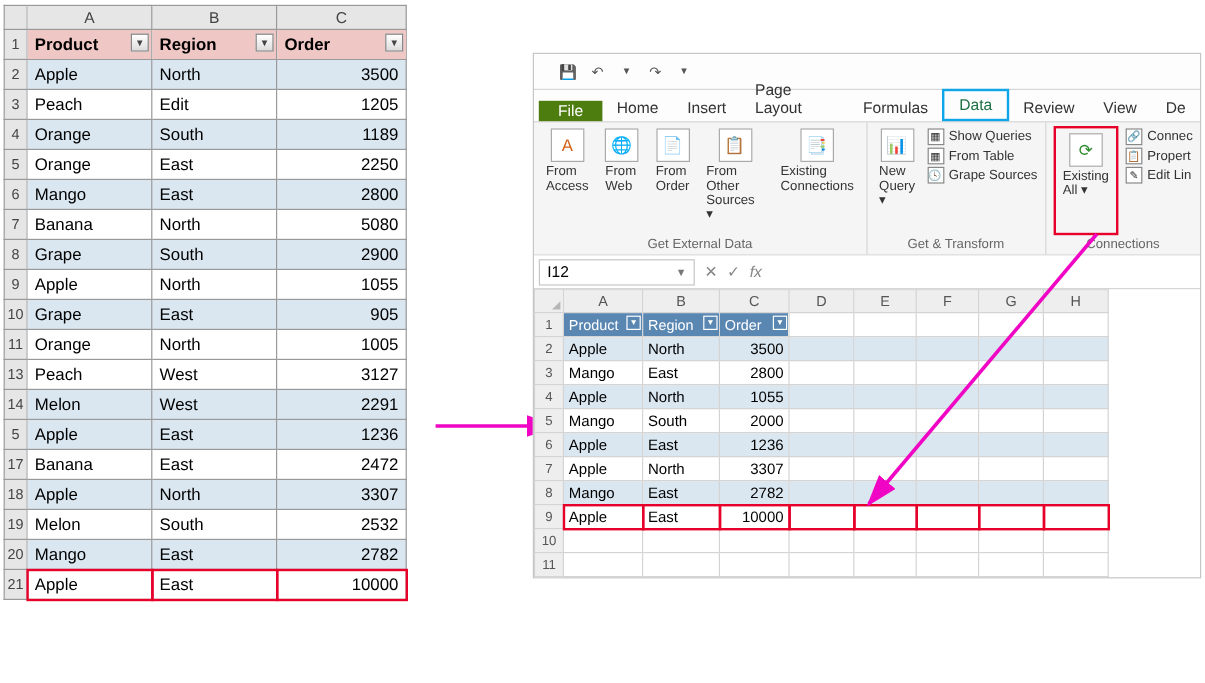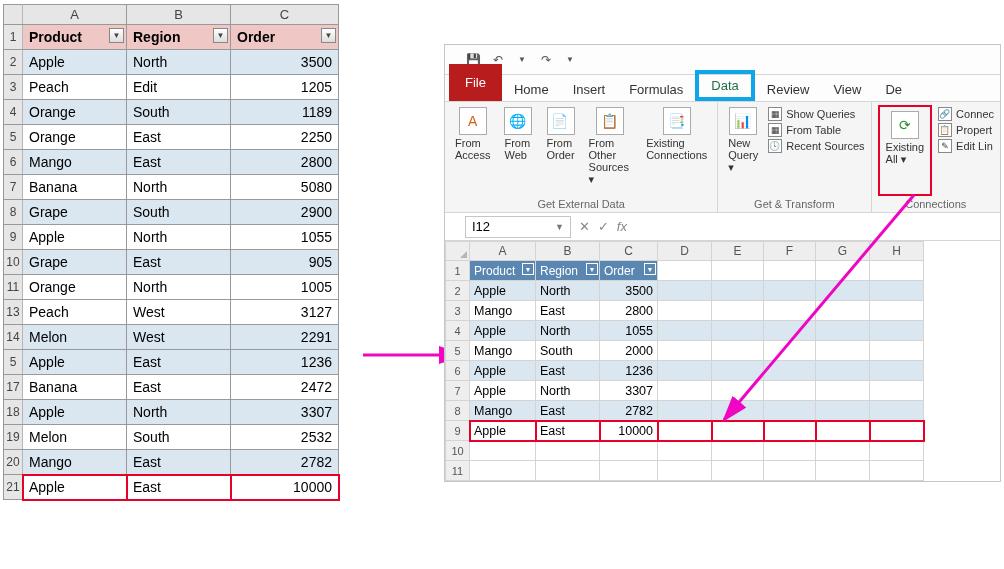--- a/index.html
+++ b/index.html
@@ -20,35 +20,35 @@
 
 
 .arrow-svg { position: absolute; pointer-events: none; }
 
 
 .excel-win { position: absolute; left: 444px; top: 44px; right: 3px; border: 1px solid #c6c6c6; background: #fff; }
 .qat { height: 30px; display: flex; align-items: center; padding-left: 20px; gap: 6px; border-bottom: 1px solid #d6d6d6; background: #fdfdfd; }
 .qat-icon { width: 18px; height: 18px; display: flex; align-items: center; justify-content: center; font-size: 12px; color: #555; }
 .tabs { height: 26px; display: flex; align-items: flex-end; background: #fdfdfd; }
 .tab { padding: 4px 12px; font-size: 13px; color: #333; cursor: pointer; }
-.tab.file { background: #b91c1c; color: #fff; padding: 11px 16px; margin-left: 4px; margin-top: 28px; }
-.tab.active { border: 4px solid #0ea5e9; color: #1e7145; }
+.tab.file { background: #4d7c0f; color: #fff; padding: 1px 16px; margin-left: 4px; margin-top: 28px; }
+.tab.active { border: 2px solid #0ea5e9; color: #1e7145; }
 .ribbon { height: 112px; display: flex; border-top: 1px solid #d6d6d6; border-bottom: 1px solid #d6d6d6; background: #f5f5f5; }
 .rgroup { border-right: 1px solid #d6d6d6; padding: 3px 6px 2px 6px; display: flex; flex-direction: column; }
 .rgroup-body { flex: 1; display: flex; gap: 6px; }
 .rgroup-label { text-align: center; font-size: 11px; color: #666; padding-top: 2px; }
 .rbtn-lg { display: flex; flex-direction: column; align-items: center; gap: 2px; padding: 2px 4px; cursor: pointer; }
 .rbtn-lg .ico { width: 28px; height: 28px; border: 1px solid #aaa; background: #fff; display: flex; align-items: center; justify-content: center; font-size: 14px; color: #d25f16; }
 .rbtn-lg .lbl { font-size: 11px; text-align: left; line-height: 1.1; color: #333; }
 .rcol { display: flex; flex-direction: column; gap: 2px; justify-content: flex-start; padding-top: 2px; }
 .rbtn-sm { display: flex; align-items: center; gap: 4px; font-size: 11px; color: #333; cursor: pointer; white-space: nowrap; }
 .rbtn-sm .sico { width: 14px; height: 14px; border: 1px solid #888; background: #fff; display: inline-flex; align-items: center; justify-content: center; font-size: 9px; }
 .refresh-hl { border: 2px solid #e7002a; padding: 2px; }
 .formula-bar { height: 28px; display: flex; align-items: center; border-bottom: 1px solid #d6d6d6; background: #fff; }
-.name-box { width: 106px; height: 22px; border: 1px solid #c6c6c6; margin-left: 20px; padding: 0 6px; font-size: 13px; display: flex; align-items: center; justify-content: space-between; }
+.name-box { width: 130px; height: 22px; border: 1px solid #c6c6c6; margin-left: 4px; padding: 0 6px; font-size: 13px; display: flex; align-items: center; justify-content: space-between; }
 .fx-area { display: flex; align-items: center; gap: 8px; margin-left: 8px; color: #888; font-size: 13px; }
 .fx-area .fx { font-style: italic; }
 
 
 .sheet { position: relative; }
 .sheet table { border-collapse: collapse; }
 .sheet td, .sheet th { border: 1px solid #d4d4d4; font-size: 12.5px; height: 20px; }
 .sheet .rowhdr { width: 24px; background: #eee; text-align: center; font-size: 11px; color: #555; }
 .sheet .colhdr td { background: #eee; text-align: center; font-size: 12px; height: 19px; color: #555; }
 .sheet .scell { padding: 1px 4px; }
@@ -215,20 +215,21 @@
     <span class="qat-icon" style="color:#3a77c2">💾</span>
     <span class="qat-icon">↶</span>
     <span class="qat-icon" style="font-size:8px">▼</span>
     <span class="qat-icon">↷</span>
     <span class="qat-icon" style="font-size:8px">▼</span>
   </div>
   <div class="tabs">
     <span class="tab file">File</span>
     <span class="tab">Home</span>
     <span class="tab">Insert</span>
+    <span class="tab">Page Layout</span>
     <span class="tab">Formulas</span>
     <span class="tab active">Data</span>
     <span class="tab">Review</span>
     <span class="tab">View</span>
     <span class="tab">De</span>
   </div>
   <div class="ribbon">
     <div class="rgroup">
       <div class="rgroup-body">
         <div class="rbtn-lg">
@@ -264,21 +265,21 @@
           <span class="rbtn-sm">
               <span class="sico">▦</span>
               <span>Show Queries</span>
             </span>
           <span class="rbtn-sm">
               <span class="sico">▦</span>
               <span>From Table</span>
             </span>
           <span class="rbtn-sm">
               <span class="sico">🕓</span>
-              <span>Recent Sources</span>
+              <span>Grape Sources</span>
             </span>
         </div>
       </div>
       <div class="rgroup-label">Get &amp; Transform</div>
     </div>
     <div class="rgroup" style="border-right:none">
       <div class="rgroup-body">
         <div class="refresh-hl">
           <div class="rbtn-lg">
               <span class="ico" style="color:#2e8b2e">⟳</span>

